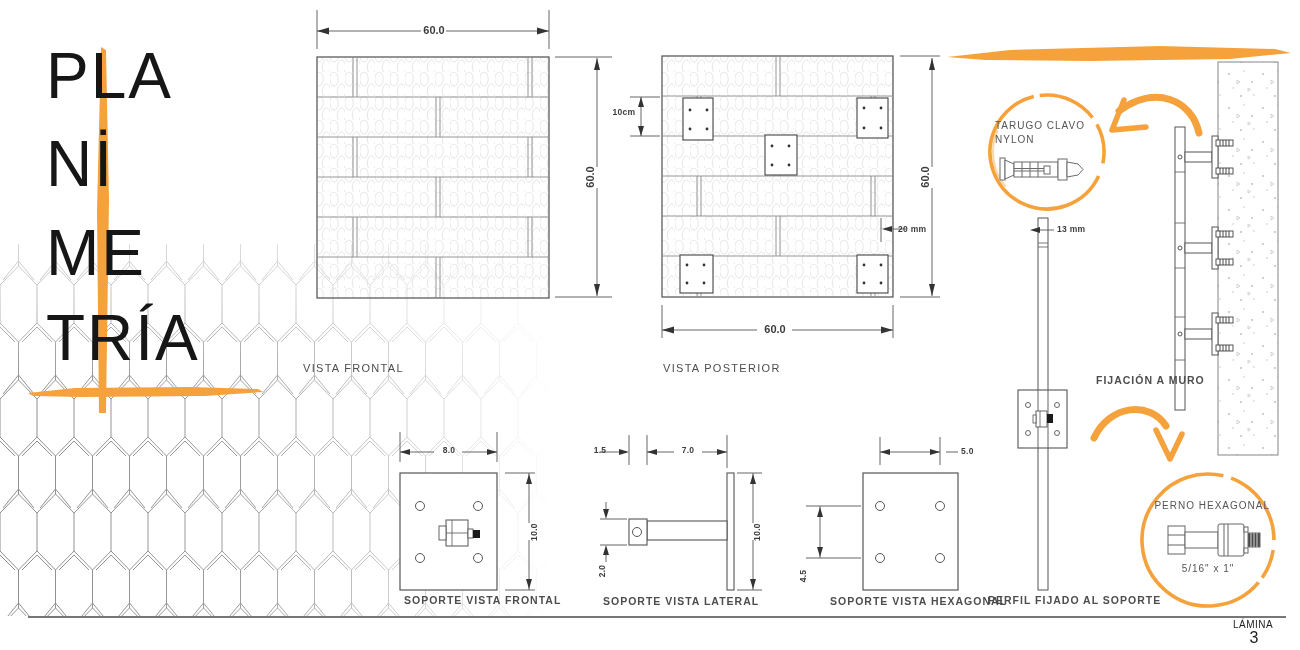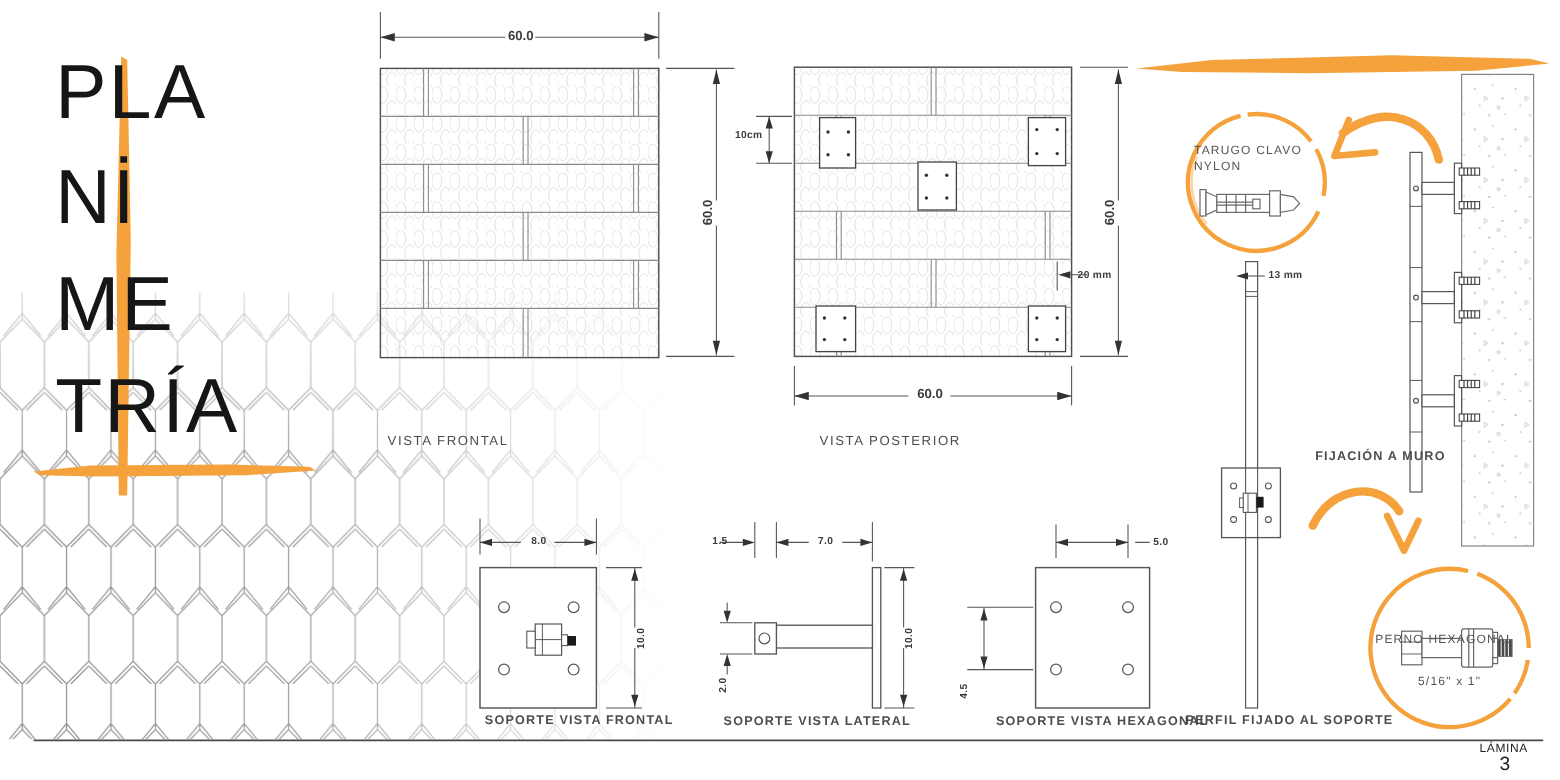--- a/index.html
+++ b/index.html
@@ -1,21 +1,21 @@
 <!DOCTYPE html>
 <html><head>
 <meta charset="utf-8">
 <style>
   html,body{margin:0;padding:0;background:#fff;}
   .sheet{position:relative;width:1300px;height:650px;background:#ffffff;overflow:hidden;
          font-family:"Liberation Sans",sans-serif;}
   .abs{position:absolute;white-space:nowrap;}
   .title-line{position:absolute;left:46px;font-family:Liberation Sans, sans-serif;font-size:64px;
               letter-spacing:2px;color:#161616;line-height:1;}
-  .lbl{font-size:11px;letter-spacing:1.3px;color:#4d4d4d;margin-left:20px;}
+  .lbl{font-size:11px;letter-spacing:1.3px;color:#4d4d4d;}
   .lbl-sm{font-size:10.5px;letter-spacing:1px;color:#4d4d4d;font-weight:bold;}
   .lbl-xs{font-size:10px;letter-spacing:1px;color:#555;}
   .dim{font-weight:bold;font-size:11px;color:#3c3c3c;text-align:center;}
   .dim-xs{font-weight:bold;font-size:8.5px;color:#3c3c3c;text-align:center;letter-spacing:0.3px;}
   .rot{transform:rotate(-90deg);}
   .footer-txt{font-size:10px;letter-spacing:1.6px;color:#333;}
   .lamina{font-weight:normal;font-size:10px;letter-spacing:0.5px;color:#1e1e1e;}
   .sheetno{font-size:16px;color:#1e1e1e;text-align:center;}
 </style>
 </head>
@@ -294,21 +294,21 @@
   <span class="abs dim rot" style="left:573px;top:171px;width:34px">60.0</span>
 
   <span class="abs lbl" style="left:663px;top:362px">VISTA POSTERIOR</span>
   <span class="abs dim" style="left:758px;top:323px;width:34px">60.0</span>
   <span class="abs dim rot" style="left:908px;top:171px;width:34px">60.0</span>
   <span class="abs dim-xs" style="left:610px;top:107px;width:28px">10cm</span>
   <span class="abs dim-xs" style="left:898px;top:224px">20 mm</span>
 
   <span class="abs lbl-xs" style="left:995px;top:120px;width:104px;text-align:left">TARUGO CLAVO</span>
   <span class="abs lbl-xs" style="left:995px;top:134px;width:104px;">NYLON</span>
-  <span class="abs lbl-xs" style="left:1146px;top:528px;width:124px;text-align:left">PERNO HEXAGONAL</span>
+  <span class="abs lbl-xs" style="left:1146px;top:500px;width:124px;text-align:right">PERNO HEXAGONAL</span>
   <span class="abs lbl-xs" style="left:1158px;top:563px;width:100px;text-align:center">5/16" x 1"</span>
 
   <span class="abs dim-xs" style="left:1057px;top:224px">13 mm</span>
   <span class="abs lbl-sm" style="left:1096px;top:374px">FIJACIÓN A MURO</span>
   <span class="abs lbl-sm" style="left:988px;top:594px">PERFIL FIJADO AL SOPORTE</span>
 
   <span class="abs dim-xs" style="left:437px;top:445px;width:24px">8.0</span>
   <span class="abs dim-xs rot" style="left:517px;top:527px;width:34px">10.0</span>
   <span class="abs lbl-sm" style="left:404px;top:594px">SOPORTE VISTA FRONTAL</span>
 

